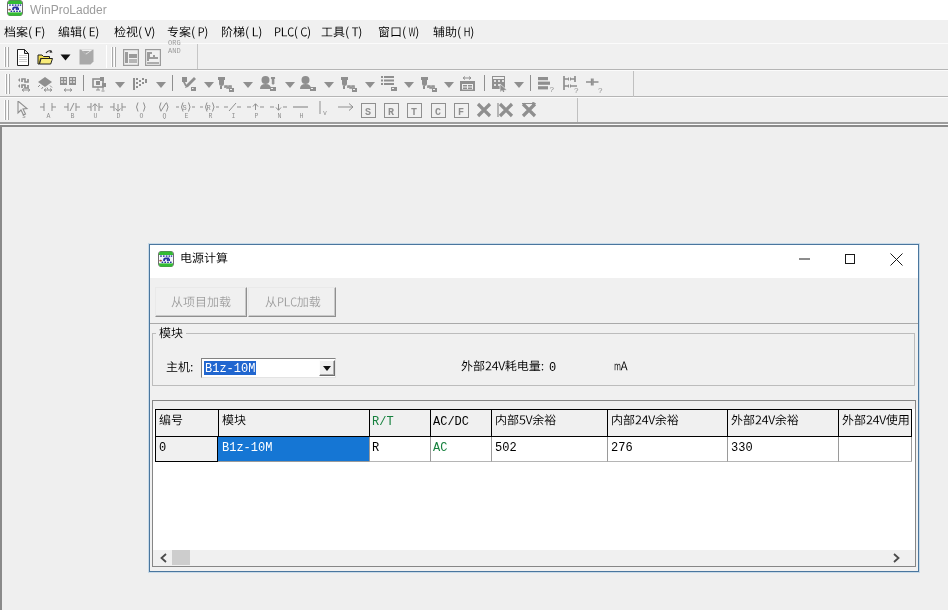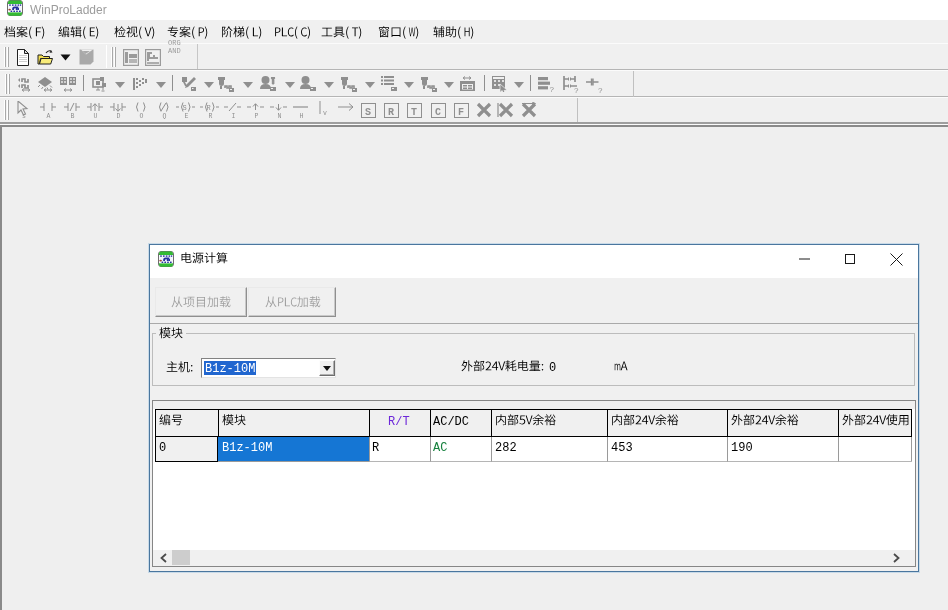--- a/index.html
+++ b/index.html
@@ -482,41 +482,41 @@
 <div class="abs" style="left:607px;top:437px;width:120px;height:25px;background:#fff;border-left:1px solid #9a9a9a;border-bottom:1px solid #b5b5b5"></div>
 <div class="abs" style="left:727px;top:437px;width:111px;height:25px;background:#fff;border-left:1px solid #9a9a9a;border-bottom:1px solid #b5b5b5"></div>
 <div class="abs" style="left:838px;top:437px;width:74px;height:25px;background:#fff;border-left:1px solid #9a9a9a;border-bottom:1px solid #b5b5b5"></div>
 <div class="abs" style="left:911px;top:437px;width:1px;height:24px;background:#9a9a9a"></div>
 <svg class="abs" style="left:159px;top:414px" width="25" height="17" viewBox="0 0 25 17">
       <path d="M0.50 9.70 0.70 10.45C1.68 10.05 2.94 9.56 4.15 9.07L4.00 8.41C2.7 8.90 1.39 9.40 0.50 9.70ZM0.73 5.23C0.9 5.14 1.17 5.07 2.54 4.89C2.06 5.68 1.60 6.32 1.41 6.57C1.06 7.02 0.80 7.34 0.56 7.38C0.66 7.58 0.78 7.94 0.81 8.11C1.03 7.96 1.39 7.86 4.05 7.23C4.03 7.08 3.99 6.79 4.00 6.57L1.90 7.02C2.78 5.90 3.63 4.51 4.34 3.15L3.67 2.78C3.46 3.25 3.21 3.71 2.96 4.16L1.54 4.32C2.23 3.26 2.90 1.87 3.42 0.54L2.64 0.26C2.19 1.72 1.38 3.31 1.12 3.71C0.87 4.14 0.68 4.42 0.48 4.47C0.57 4.68 0.69 5.06 0.73 5.23ZM7.47 6.07V7.93H6.40V6.07ZM8.04 6.07H8.96V7.93H8.04ZM5.76 5.4V11.16H6.40V8.58H7.47V10.86H8.04V8.58H8.96V10.84H9.52V8.58H10.48V10.44C10.48 10.53 10.45 10.56 10.36 10.57C10.28 10.57 10.04 10.57 9.76 10.56C9.85 10.72 9.93 10.99 9.96 11.17C10.39 11.17 10.66 11.16 10.88 11.05C11.08 10.94 11.13 10.76 11.13 10.45V5.38L10.48 5.4ZM9.52 6.07H10.48V7.93H9.52ZM7.29 0.40C7.48 0.76 7.70 1.19 7.83 1.57H4.99V4.17C4.99 6.01 4.88 8.66 3.80 10.59C3.97 10.68 4.29 10.90 4.42 11.05C5.53 9.08 5.72 6.25 5.73 4.30H11.02V1.57H8.68C8.56 1.17 8.30 0.61 8.04 0.19ZM5.73 2.25H10.27V3.63H5.73Z M15.04 1.48H20.91V3.20H15.04ZM14.24 0.76V3.92H21.75V0.76ZM12.78 5.06V5.80H15.28C15.04 6.55 14.76 7.38 14.49 7.95H14.98L20.80 7.96C20.56 9.45 20.31 10.16 19.99 10.40C19.86 10.5 19.71 10.51 19.42 10.51C19.09 10.51 18.22 10.5 17.36 10.41C17.52 10.63 17.62 10.95 17.65 11.18C18.48 11.24 19.28 11.24 19.66 11.23C20.12 11.20 20.4 11.16 20.66 10.92C21.10 10.53 21.40 9.64 21.70 7.60C21.73 7.48 21.75 7.22 21.75 7.22H15.69C15.85 6.78 16.03 6.27 16.17 5.80H23.18V5.06Z" fill="#000000"></path>
     </svg>
 <svg class="abs" style="left:222px;top:414px" width="25" height="17" viewBox="0 0 25 17">
       <path d="M5.58 5.28H9.91V6.21H5.58ZM5.58 3.76H9.91V4.68H5.58ZM8.80 0.26V1.28H6.88V0.26H6.12V1.28H4.29V1.98H6.12V2.92H6.88V1.98H8.80V2.92H9.58V1.98H11.32V1.28H9.58V0.26ZM4.82 3.15V6.82H7.29C7.24 7.2 7.2 7.54 7.11 7.87H4.04V8.56H6.86C6.40 9.55 5.53 10.22 3.73 10.62C3.88 10.77 4.09 11.07 4.16 11.26C6.26 10.75 7.22 9.87 7.70 8.56H7.72C8.32 9.92 9.48 10.83 11.06 11.25C11.17 11.05 11.4 10.75 11.56 10.59C10.16 10.30 9.08 9.6 8.50 8.56H11.30V7.87H7.90C7.99 7.54 8.04 7.2 8.08 6.82H10.69V3.15ZM2.14 0.25V2.59H0.62V3.33H2.14C1.81 4.99 1.11 6.97 0.40 7.99C0.55 8.18 0.75 8.53 0.85 8.76C1.33 8.01 1.78 6.82 2.14 5.59V11.24H2.91V4.92C3.26 5.58 3.66 6.40 3.82 6.81L4.34 6.21C4.14 5.83 3.21 4.29 2.91 3.84V3.33H4.18V2.59H2.91V0.25Z M21.78 5.80H19.8C19.83 5.36 19.84 4.90 19.84 4.45V3.07H21.78ZM19.08 0.38V2.31H16.82V3.07H19.08V4.45C19.08 4.90 19.06 5.36 19.02 5.80H16.45V6.58H18.9C18.58 8.14 17.73 9.57 15.51 10.66C15.69 10.81 15.96 11.1 16.05 11.28C18.37 10.11 19.29 8.56 19.64 6.87C20.26 8.92 21.36 10.48 23.05 11.28C23.17 11.06 23.42 10.74 23.61 10.57C21.97 9.9 20.86 8.44 20.30 6.58H23.4V5.80H22.53V2.31H19.84V0.38ZM12.44 8.42 12.76 9.22C13.81 8.77 15.15 8.17 16.42 7.58L16.24 6.86L14.87 7.44V3.93H16.23V3.16H14.87V0.39H14.11V3.16H12.64V3.93H14.11V7.76C13.48 8.02 12.91 8.25 12.44 8.42Z" fill="#000000"></path>
     </svg>
-<div class="abs" style="left:388px;top:415px;font:12px 'Liberation Mono',monospace;color:#6d28d9">R/T</div>
+<div class="abs" style="left:372px;top:415px;font:12px 'Liberation Mono',monospace;color:#15803d">R/T</div>
 <div class="abs" style="left:433px;top:415px;font:12px 'Liberation Mono',monospace;color:#000">AC/DC</div>
 <svg class="abs" style="left:495px;top:414px" width="62" height="17" viewBox="0 0 62 17">
       <path d="M1.21 2.31V11.28H2.00V3.10H5.59C5.53 4.71 5.10 6.73 2.37 8.20C2.56 8.35 2.83 8.64 2.95 8.80C4.62 7.82 5.49 6.66 5.95 5.48C7.09 6.54 8.36 7.83 9.0 8.67L9.66 8.14C8.90 7.24 7.41 5.79 6.18 4.74C6.32 4.17 6.38 3.62 6.40 3.10H10.02V10.15C10.02 10.35 9.96 10.42 9.72 10.44C9.48 10.45 8.66 10.45 7.78 10.41C7.89 10.65 8.02 11.01 8.06 11.24C9.14 11.24 9.88 11.24 10.28 11.11C10.68 10.96 10.81 10.70 10.81 10.15V2.31H6.42V0.25H5.60V2.31Z M13.74 2.74C14.07 3.40 14.4 4.28 14.50 4.86L15.25 4.64C15.13 4.08 14.80 3.21 14.43 2.55ZM19.56 0.91V11.24H20.29V1.65H22.33C21.99 2.60 21.50 3.88 21.02 4.93C22.12 6.03 22.45 6.92 22.45 7.68C22.45 8.1 22.38 8.50 22.12 8.65C21.99 8.73 21.81 8.77 21.63 8.78C21.37 8.79 21.02 8.79 20.66 8.74C20.78 8.97 20.86 9.31 20.88 9.51C21.22 9.54 21.62 9.54 21.93 9.50C22.21 9.48 22.47 9.40 22.66 9.27C23.05 9.01 23.19 8.43 23.19 7.75C23.19 6.92 22.93 5.97 21.82 4.83C22.34 3.70 22.90 2.34 23.34 1.23L22.78 0.87L22.65 0.91ZM15.01 0.41C15.19 0.80 15.39 1.29 15.54 1.69H12.98V2.43H18.62V1.69H16.36C16.23 1.28 15.97 0.67 15.72 0.21ZM17.28 2.52C17.06 3.24 16.70 4.26 16.36 4.94H12.63V5.67H18.9V4.94H17.14C17.46 4.29 17.79 3.44 18.08 2.71ZM13.35 6.81V11.17H14.11V10.58H17.53V11.07H18.32V6.81ZM14.11 9.86V7.54H17.53V9.86Z M27.29 10.47C28.83 10.47 30.30 9.38 30.30 7.47C30.30 5.53 29.04 4.66 27.51 4.66C26.92 4.66 26.49 4.81 26.06 5.04L26.31 2.37H29.85V1.53H25.39L25.10 5.61L25.67 5.95C26.21 5.61 26.62 5.42 27.25 5.42C28.46 5.42 29.25 6.20 29.25 7.51C29.25 8.82 28.33 9.66 27.20 9.66C26.09 9.66 25.41 9.18 24.87 8.66L24.35 9.31C24.97 9.9 25.84 10.47 27.29 10.47Z M33.51 10.32H34.68L37.57 1.53H36.53L35.04 6.38C34.71 7.42 34.49 8.25 34.14 9.3H34.09C33.75 8.25 33.51 7.42 33.19 6.38L31.69 1.53H30.62Z M45.0 8.22C45.94 8.98 47.06 10.05 47.59 10.76L48.28 10.28C47.73 9.58 46.58 8.54 45.64 7.81ZM40.53 7.86C39.87 8.74 38.86 9.66 37.90 10.26C38.1 10.39 38.40 10.65 38.53 10.8C39.48 10.14 40.56 9.12 41.29 8.13ZM38.32 6.28V7.05H42.84V10.26C42.84 10.44 42.78 10.48 42.58 10.5C42.38 10.5 41.7 10.51 40.94 10.48C41.07 10.70 41.22 11.04 41.26 11.25C42.22 11.26 42.82 11.24 43.18 11.12C43.54 10.99 43.68 10.75 43.68 10.26V7.05H48.18V6.28H43.68V4.68H46.33V3.93H40.06V4.68H42.84V6.28ZM43.24 0.14C41.95 1.83 39.64 3.46 37.52 4.39C37.72 4.57 37.94 4.83 38.08 5.05C39.87 4.18 41.80 2.80 43.2 1.29C44.66 2.91 46.34 3.98 48.36 4.89C48.48 4.65 48.70 4.38 48.91 4.21C46.82 3.37 45.07 2.34 43.66 0.75L43.87 0.49Z M55.81 0.46C55.33 1.52 54.61 2.64 53.89 3.38C54.07 3.49 54.40 3.70 54.55 3.82C55.22 3.04 56.01 1.82 56.54 0.69ZM57.85 0.75C58.54 1.65 59.36 2.89 59.72 3.64L60.42 3.28C60.04 2.54 59.22 1.34 58.51 0.46ZM51.02 0.61C51.40 1.10 51.86 1.77 52.09 2.19L52.75 1.76C52.52 1.36 52.06 0.73 51.66 0.25ZM57.18 3.81C57.78 5.02 58.46 5.95 59.30 6.74H55.11C55.93 5.94 56.64 4.93 57.18 3.81ZM49.84 2.41V3.15H52.75C52.03 4.69 50.74 6.3 49.58 7.22C49.72 7.36 49.95 7.76 50.04 7.98C50.54 7.53 51.07 6.98 51.58 6.34V11.24H52.33V6.24C52.83 6.82 53.49 7.63 53.76 8.02L54.18 7.47L54.20 7.51C54.38 7.38 54.56 7.24 54.73 7.09V11.25H55.47V10.75H58.80V11.20H59.59V7.00L60.13 7.45C60.25 7.22 60.48 6.99 60.68 6.84C59.35 5.90 58.34 4.77 57.54 3.0L57.69 2.60L56.96 2.38C56.34 4.17 55.15 5.86 53.71 6.84L53.18 6.27C53.54 5.94 53.96 5.52 54.32 5.12L53.80 4.70C53.56 5.05 53.17 5.52 52.82 5.89L52.33 5.4V5.36C52.90 4.52 53.42 3.61 53.78 2.7L53.32 2.36L53.17 2.41ZM55.47 10.02V7.46H58.80V10.02Z" fill="#000000"></path>
     </svg>
 <svg class="abs" style="left:611px;top:414px" width="68" height="17" viewBox="0 0 68 17">
       <path d="M1.21 2.31V11.28H2.00V3.10H5.59C5.53 4.71 5.10 6.73 2.37 8.20C2.56 8.35 2.83 8.64 2.95 8.80C4.62 7.82 5.49 6.66 5.95 5.48C7.09 6.54 8.36 7.83 9.0 8.67L9.66 8.14C8.90 7.24 7.41 5.79 6.18 4.74C6.32 4.17 6.38 3.62 6.40 3.10H10.02V10.15C10.02 10.35 9.96 10.42 9.72 10.44C9.48 10.45 8.66 10.45 7.78 10.41C7.89 10.65 8.02 11.01 8.06 11.24C9.14 11.24 9.88 11.24 10.28 11.11C10.68 10.96 10.81 10.70 10.81 10.15V2.31H6.42V0.25H5.60V2.31Z M13.74 2.74C14.07 3.40 14.4 4.28 14.50 4.86L15.25 4.64C15.13 4.08 14.80 3.21 14.43 2.55ZM19.56 0.91V11.24H20.29V1.65H22.33C21.99 2.60 21.50 3.88 21.02 4.93C22.12 6.03 22.45 6.92 22.45 7.68C22.45 8.1 22.38 8.50 22.12 8.65C21.99 8.73 21.81 8.77 21.63 8.78C21.37 8.79 21.02 8.79 20.66 8.74C20.78 8.97 20.86 9.31 20.88 9.51C21.22 9.54 21.62 9.54 21.93 9.50C22.21 9.48 22.47 9.40 22.66 9.27C23.05 9.01 23.19 8.43 23.19 7.75C23.19 6.92 22.93 5.97 21.82 4.83C22.34 3.70 22.90 2.34 23.34 1.23L22.78 0.87L22.65 0.91ZM15.01 0.41C15.19 0.80 15.39 1.29 15.54 1.69H12.98V2.43H18.62V1.69H16.36C16.23 1.28 15.97 0.67 15.72 0.21ZM17.28 2.52C17.06 3.24 16.70 4.26 16.36 4.94H12.63V5.67H18.9V4.94H17.14C17.46 4.29 17.79 3.44 18.08 2.71ZM13.35 6.81V11.17H14.11V10.58H17.53V11.07H18.32V6.81ZM14.11 9.86V7.54H17.53V9.86Z M24.57 10.32H30.34V9.48H27.66C27.19 9.48 26.63 9.51 26.13 9.55C28.41 7.52 29.88 5.73 29.88 3.94C29.88 2.38 28.87 1.38 27.21 1.38C26.06 1.38 25.25 1.89 24.50 2.66L25.13 3.21C25.65 2.62 26.32 2.18 27.10 2.18C28.29 2.18 28.87 2.95 28.87 3.98C28.87 5.50 27.56 7.28 24.57 9.74Z M34.92 10.32H35.90V7.87H37.17V7.09H35.90V1.53H34.79L30.84 7.23V7.87H34.92ZM34.92 7.09H31.94L34.19 3.94C34.45 3.52 34.70 3.08 34.93 2.67H35.00C34.96 3.10 34.92 3.80 34.92 4.22Z M40.11 10.32H41.28L44.17 1.53H43.13L41.64 6.38C41.31 7.42 41.09 8.25 40.74 9.3H40.69C40.35 8.25 40.11 7.42 39.79 6.38L38.29 1.53H37.22Z M51.6 8.22C52.54 8.98 53.66 10.05 54.19 10.76L54.88 10.28C54.33 9.58 53.18 8.54 52.24 7.81ZM47.13 7.86C46.47 8.74 45.46 9.66 44.50 10.26C44.7 10.39 45.00 10.65 45.13 10.8C46.08 10.14 47.16 9.12 47.89 8.13ZM44.92 6.28V7.05H49.44V10.26C49.44 10.44 49.38 10.48 49.18 10.5C48.98 10.5 48.30 10.51 47.54 10.48C47.67 10.70 47.82 11.04 47.86 11.25C48.82 11.26 49.42 11.24 49.78 11.12C50.14 10.99 50.28 10.75 50.28 10.26V7.05H54.78V6.28H50.28V4.68H52.93V3.93H46.66V4.68H49.44V6.28ZM49.84 0.14C48.55 1.83 46.24 3.46 44.12 4.39C44.32 4.57 44.54 4.83 44.68 5.05C46.47 4.18 48.40 2.80 49.80 1.29C51.26 2.91 52.94 3.98 54.96 4.89C55.08 4.65 55.30 4.38 55.51 4.21C53.42 3.37 51.67 2.34 50.26 0.75L50.47 0.49Z M62.41 0.46C61.93 1.52 61.21 2.64 60.49 3.38C60.67 3.49 61.00 3.70 61.15 3.82C61.82 3.04 62.61 1.82 63.14 0.69ZM64.45 0.75C65.14 1.65 65.96 2.89 66.32 3.64L67.02 3.28C66.64 2.54 65.82 1.34 65.11 0.46ZM57.62 0.61C58.00 1.10 58.46 1.77 58.69 2.19L59.35 1.76C59.12 1.36 58.66 0.73 58.26 0.25ZM63.78 3.81C64.38 5.02 65.06 5.95 65.90 6.74H61.71C62.53 5.94 63.24 4.93 63.78 3.81ZM56.44 2.41V3.15H59.35C58.63 4.69 57.34 6.3 56.18 7.22C56.32 7.36 56.55 7.76 56.64 7.98C57.14 7.53 57.67 6.98 58.18 6.34V11.24H58.93V6.24C59.43 6.82 60.09 7.63 60.36 8.02L60.78 7.47L60.80 7.51C60.98 7.38 61.16 7.24 61.33 7.09V11.25H62.07V10.75H65.4V11.20H66.19V7.00L66.73 7.45C66.85 7.22 67.08 6.99 67.28 6.84C65.95 5.90 64.94 4.77 64.14 3.0L64.29 2.60L63.56 2.38C62.94 4.17 61.75 5.86 60.31 6.84L59.78 6.27C60.14 5.94 60.56 5.52 60.92 5.12L60.40 4.70C60.16 5.05 59.77 5.52 59.42 5.89L58.93 5.4V5.36C59.50 4.52 60.02 3.61 60.38 2.7L59.92 2.36L59.77 2.41ZM62.07 10.02V7.46H65.4V10.02Z" fill="#000000"></path>
     </svg>
 <svg class="abs" style="left:731px;top:414px" width="68" height="17" viewBox="0 0 68 17">
       <path d="M2.84 0.25C2.4 2.36 1.62 4.34 0.50 5.60C0.69 5.72 1.04 5.97 1.18 6.10C1.87 5.26 2.44 4.14 2.91 2.88H5.30C5.08 4.18 4.76 5.32 4.32 6.31C3.80 5.85 3.04 5.31 2.43 4.94L1.95 5.47C2.62 5.91 3.45 6.54 3.97 7.03C3.09 8.65 1.90 9.78 0.49 10.51C0.69 10.64 1.02 10.96 1.15 11.17C3.70 9.76 5.60 6.97 6.25 2.25L5.7 2.07L5.53 2.11H3.18C3.34 1.56 3.50 0.98 3.63 0.39ZM7.38 0.26V11.24H8.20V4.63C9.20 5.43 10.34 6.48 10.90 7.17L11.55 6.61C10.90 5.85 9.56 4.70 8.50 3.90L8.20 4.14V0.26Z M13.74 2.74C14.07 3.40 14.4 4.28 14.50 4.86L15.25 4.64C15.13 4.08 14.80 3.21 14.43 2.55ZM19.56 0.91V11.24H20.29V1.65H22.33C21.99 2.60 21.50 3.88 21.02 4.93C22.12 6.03 22.45 6.92 22.45 7.68C22.45 8.1 22.38 8.50 22.12 8.65C21.99 8.73 21.81 8.77 21.63 8.78C21.37 8.79 21.02 8.79 20.66 8.74C20.78 8.97 20.86 9.31 20.88 9.51C21.22 9.54 21.62 9.54 21.93 9.50C22.21 9.48 22.47 9.40 22.66 9.27C23.05 9.01 23.19 8.43 23.19 7.75C23.19 6.92 22.93 5.97 21.82 4.83C22.34 3.70 22.90 2.34 23.34 1.23L22.78 0.87L22.65 0.91ZM15.01 0.41C15.19 0.80 15.39 1.29 15.54 1.69H12.98V2.43H18.62V1.69H16.36C16.23 1.28 15.97 0.67 15.72 0.21ZM17.28 2.52C17.06 3.24 16.70 4.26 16.36 4.94H12.63V5.67H18.9V4.94H17.14C17.46 4.29 17.79 3.44 18.08 2.71ZM13.35 6.81V11.17H14.11V10.58H17.53V11.07H18.32V6.81ZM14.11 9.86V7.54H17.53V9.86Z M24.57 10.32H30.34V9.48H27.66C27.19 9.48 26.63 9.51 26.13 9.55C28.41 7.52 29.88 5.73 29.88 3.94C29.88 2.38 28.87 1.38 27.21 1.38C26.06 1.38 25.25 1.89 24.50 2.66L25.13 3.21C25.65 2.62 26.32 2.18 27.10 2.18C28.29 2.18 28.87 2.95 28.87 3.98C28.87 5.50 27.56 7.28 24.57 9.74Z M34.92 10.32H35.90V7.87H37.17V7.09H35.90V1.53H34.79L30.84 7.23V7.87H34.92ZM34.92 7.09H31.94L34.19 3.94C34.45 3.52 34.70 3.08 34.93 2.67H35.00C34.96 3.10 34.92 3.80 34.92 4.22Z M40.11 10.32H41.28L44.17 1.53H43.13L41.64 6.38C41.31 7.42 41.09 8.25 40.74 9.3H40.69C40.35 8.25 40.11 7.42 39.79 6.38L38.29 1.53H37.22Z M51.6 8.22C52.54 8.98 53.66 10.05 54.19 10.76L54.88 10.28C54.33 9.58 53.18 8.54 52.24 7.81ZM47.13 7.86C46.47 8.74 45.46 9.66 44.50 10.26C44.7 10.39 45.00 10.65 45.13 10.8C46.08 10.14 47.16 9.12 47.89 8.13ZM44.92 6.28V7.05H49.44V10.26C49.44 10.44 49.38 10.48 49.18 10.5C48.98 10.5 48.30 10.51 47.54 10.48C47.67 10.70 47.82 11.04 47.86 11.25C48.82 11.26 49.42 11.24 49.78 11.12C50.14 10.99 50.28 10.75 50.28 10.26V7.05H54.78V6.28H50.28V4.68H52.93V3.93H46.66V4.68H49.44V6.28ZM49.84 0.14C48.55 1.83 46.24 3.46 44.12 4.39C44.32 4.57 44.54 4.83 44.68 5.05C46.47 4.18 48.40 2.80 49.80 1.29C51.26 2.91 52.94 3.98 54.96 4.89C55.08 4.65 55.30 4.38 55.51 4.21C53.42 3.37 51.67 2.34 50.26 0.75L50.47 0.49Z M62.41 0.46C61.93 1.52 61.21 2.64 60.49 3.38C60.67 3.49 61.00 3.70 61.15 3.82C61.82 3.04 62.61 1.82 63.14 0.69ZM64.45 0.75C65.14 1.65 65.96 2.89 66.32 3.64L67.02 3.28C66.64 2.54 65.82 1.34 65.11 0.46ZM57.62 0.61C58.00 1.10 58.46 1.77 58.69 2.19L59.35 1.76C59.12 1.36 58.66 0.73 58.26 0.25ZM63.78 3.81C64.38 5.02 65.06 5.95 65.90 6.74H61.71C62.53 5.94 63.24 4.93 63.78 3.81ZM56.44 2.41V3.15H59.35C58.63 4.69 57.34 6.3 56.18 7.22C56.32 7.36 56.55 7.76 56.64 7.98C57.14 7.53 57.67 6.98 58.18 6.34V11.24H58.93V6.24C59.43 6.82 60.09 7.63 60.36 8.02L60.78 7.47L60.80 7.51C60.98 7.38 61.16 7.24 61.33 7.09V11.25H62.07V10.75H65.4V11.20H66.19V7.00L66.73 7.45C66.85 7.22 67.08 6.99 67.28 6.84C65.95 5.90 64.94 4.77 64.14 3.0L64.29 2.60L63.56 2.38C62.94 4.17 61.75 5.86 60.31 6.84L59.78 6.27C60.14 5.94 60.56 5.52 60.92 5.12L60.40 4.70C60.16 5.05 59.77 5.52 59.42 5.89L58.93 5.4V5.36C59.50 4.52 60.02 3.61 60.38 2.7L59.92 2.36L59.77 2.41ZM62.07 10.02V7.46H65.4V10.02Z" fill="#000000"></path>
     </svg>
 <svg class="abs" style="left:842px;top:414px" width="68" height="17" viewBox="0 0 68 17">
       <path d="M2.84 0.25C2.4 2.36 1.62 4.34 0.50 5.60C0.69 5.72 1.04 5.97 1.18 6.10C1.87 5.26 2.44 4.14 2.91 2.88H5.30C5.08 4.18 4.76 5.32 4.32 6.31C3.80 5.85 3.04 5.31 2.43 4.94L1.95 5.47C2.62 5.91 3.45 6.54 3.97 7.03C3.09 8.65 1.90 9.78 0.49 10.51C0.69 10.64 1.02 10.96 1.15 11.17C3.70 9.76 5.60 6.97 6.25 2.25L5.7 2.07L5.53 2.11H3.18C3.34 1.56 3.50 0.98 3.63 0.39ZM7.38 0.26V11.24H8.20V4.63C9.20 5.43 10.34 6.48 10.90 7.17L11.55 6.61C10.90 5.85 9.56 4.70 8.50 3.90L8.20 4.14V0.26Z M13.74 2.74C14.07 3.40 14.4 4.28 14.50 4.86L15.25 4.64C15.13 4.08 14.80 3.21 14.43 2.55ZM19.56 0.91V11.24H20.29V1.65H22.33C21.99 2.60 21.50 3.88 21.02 4.93C22.12 6.03 22.45 6.92 22.45 7.68C22.45 8.1 22.38 8.50 22.12 8.65C21.99 8.73 21.81 8.77 21.63 8.78C21.37 8.79 21.02 8.79 20.66 8.74C20.78 8.97 20.86 9.31 20.88 9.51C21.22 9.54 21.62 9.54 21.93 9.50C22.21 9.48 22.47 9.40 22.66 9.27C23.05 9.01 23.19 8.43 23.19 7.75C23.19 6.92 22.93 5.97 21.82 4.83C22.34 3.70 22.90 2.34 23.34 1.23L22.78 0.87L22.65 0.91ZM15.01 0.41C15.19 0.80 15.39 1.29 15.54 1.69H12.98V2.43H18.62V1.69H16.36C16.23 1.28 15.97 0.67 15.72 0.21ZM17.28 2.52C17.06 3.24 16.70 4.26 16.36 4.94H12.63V5.67H18.9V4.94H17.14C17.46 4.29 17.79 3.44 18.08 2.71ZM13.35 6.81V11.17H14.11V10.58H17.53V11.07H18.32V6.81ZM14.11 9.86V7.54H17.53V9.86Z M24.57 10.32H30.34V9.48H27.66C27.19 9.48 26.63 9.51 26.13 9.55C28.41 7.52 29.88 5.73 29.88 3.94C29.88 2.38 28.87 1.38 27.21 1.38C26.06 1.38 25.25 1.89 24.50 2.66L25.13 3.21C25.65 2.62 26.32 2.18 27.10 2.18C28.29 2.18 28.87 2.95 28.87 3.98C28.87 5.50 27.56 7.28 24.57 9.74Z M34.92 10.32H35.90V7.87H37.17V7.09H35.90V1.53H34.79L30.84 7.23V7.87H34.92ZM34.92 7.09H31.94L34.19 3.94C34.45 3.52 34.70 3.08 34.93 2.67H35.00C34.96 3.10 34.92 3.80 34.92 4.22Z M40.11 10.32H41.28L44.17 1.53H43.13L41.64 6.38C41.31 7.42 41.09 8.25 40.74 9.3H40.69C40.35 8.25 40.11 7.42 39.79 6.38L38.29 1.53H37.22Z M51.01 0.30V1.61H47.62V2.36H51.01V3.60H48.00V6.88H50.95C50.86 7.57 50.68 8.23 50.26 8.82C49.59 8.35 49.05 7.80 48.67 7.15L48.00 7.38C48.45 8.16 49.05 8.80 49.80 9.36C49.23 9.88 48.40 10.32 47.19 10.63C47.36 10.81 47.58 11.12 47.67 11.30C48.96 10.92 49.83 10.40 50.44 9.80C51.69 10.54 53.22 11.02 54.94 11.28C55.05 11.05 55.26 10.74 55.44 10.56C53.7 10.35 52.15 9.92 50.92 9.24C51.43 8.52 51.64 7.71 51.74 6.88H54.92V3.60H51.80V2.36H55.33V1.61H51.80V0.30ZM48.74 4.28H51.01V5.56L51.00 6.19H48.74ZM51.80 4.28H54.14V6.19H51.79L51.80 5.58ZM47.18 0.24C46.46 2.07 45.28 3.87 44.06 5.02C44.20 5.22 44.43 5.62 44.53 5.82C45.00 5.35 45.46 4.78 45.90 4.17V11.31H46.68V2.98C47.16 2.18 47.59 1.33 47.94 0.46Z M57.66 1.10V5.47C57.66 7.16 57.54 9.28 56.20 10.78C56.38 10.88 56.7 11.16 56.82 11.31C57.74 10.28 58.16 8.89 58.33 7.54H61.45V11.14H62.25V7.54H65.61V10.11C65.61 10.34 65.53 10.41 65.30 10.42C65.06 10.42 64.24 10.44 63.37 10.41C63.49 10.63 63.62 10.98 63.66 11.19C64.80 11.20 65.49 11.19 65.88 11.06C66.27 10.93 66.40 10.66 66.40 10.11V1.10ZM58.45 1.88H61.45V3.91H58.45ZM65.61 1.88V3.91H62.25V1.88ZM58.45 4.68H61.45V6.79H58.40C58.44 6.33 58.45 5.88 58.45 5.47ZM65.61 4.68V6.79H62.25V4.68Z" fill="#000000"></path>
     </svg>
 <div class="abs" style="left:159px;top:441px;font:12px 'Liberation Mono',monospace;color:#000">0</div>
 <div class="abs" style="left:222px;top:441px;font:12px 'Liberation Mono',monospace;color:#fff">B1z-10M</div>
 <div class="abs" style="left:372px;top:441px;font:12px 'Liberation Mono',monospace;color:#000">R</div>
 <div class="abs" style="left:433px;top:441px;font:12px 'Liberation Mono',monospace;color:#15803d">AC</div>
-<div class="abs" style="left:495px;top:441px;font:12px 'Liberation Mono',monospace;color:#000">282</div>
-<div class="abs" style="left:611px;top:441px;font:12px 'Liberation Mono',monospace;color:#000">453</div>
-<div class="abs" style="left:731px;top:441px;font:12px 'Liberation Mono',monospace;color:#000">190</div>
+<div class="abs" style="left:495px;top:441px;font:12px 'Liberation Mono',monospace;color:#000">502</div>
+<div class="abs" style="left:611px;top:441px;font:12px 'Liberation Mono',monospace;color:#000">276</div>
+<div class="abs" style="left:731px;top:441px;font:12px 'Liberation Mono',monospace;color:#000">330</div>
 <div class="abs" style="left:153px;top:550px;width:762px;height:15px;background:#f0f0f0"></div>
 <svg class="abs" style="left:160px;top:553px" width="7" height="10" viewBox="0 0 7 10">
       <path d="M6 1 L1.5 5 L6 9" stroke="#4a4a4a" stroke-width="1.8" fill="none"></path>
     </svg>
 <div class="abs" style="left:172px;top:550px;width:18px;height:15px;background:#cdcdcd"></div>
 <svg class="abs" style="left:893px;top:553px" width="7" height="10" viewBox="0 0 7 10">
       <path d="M1 1 L5.5 5 L1 9" stroke="#4a4a4a" stroke-width="1.8" fill="none"></path>
     </svg>
 </div>
 </body></html>

